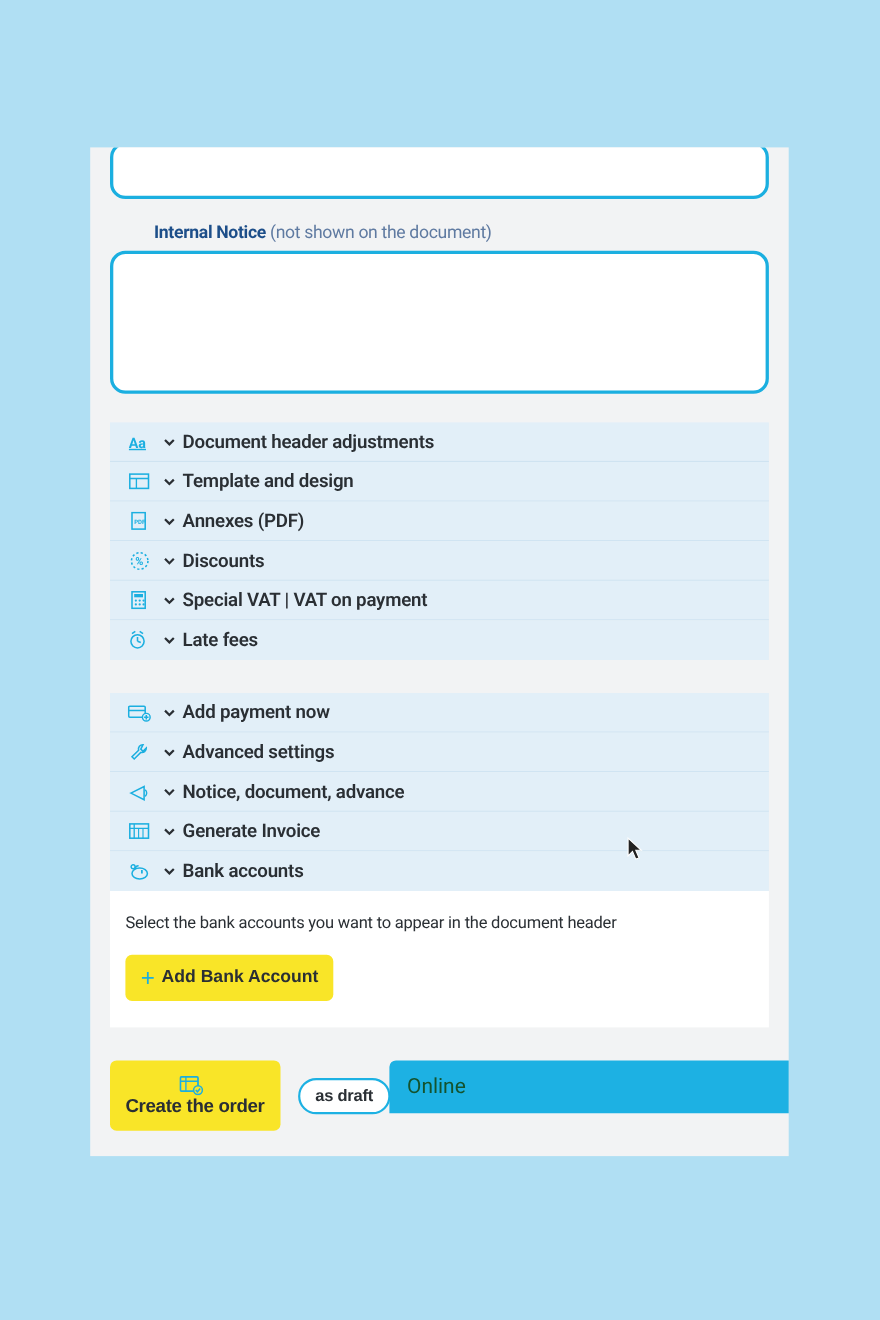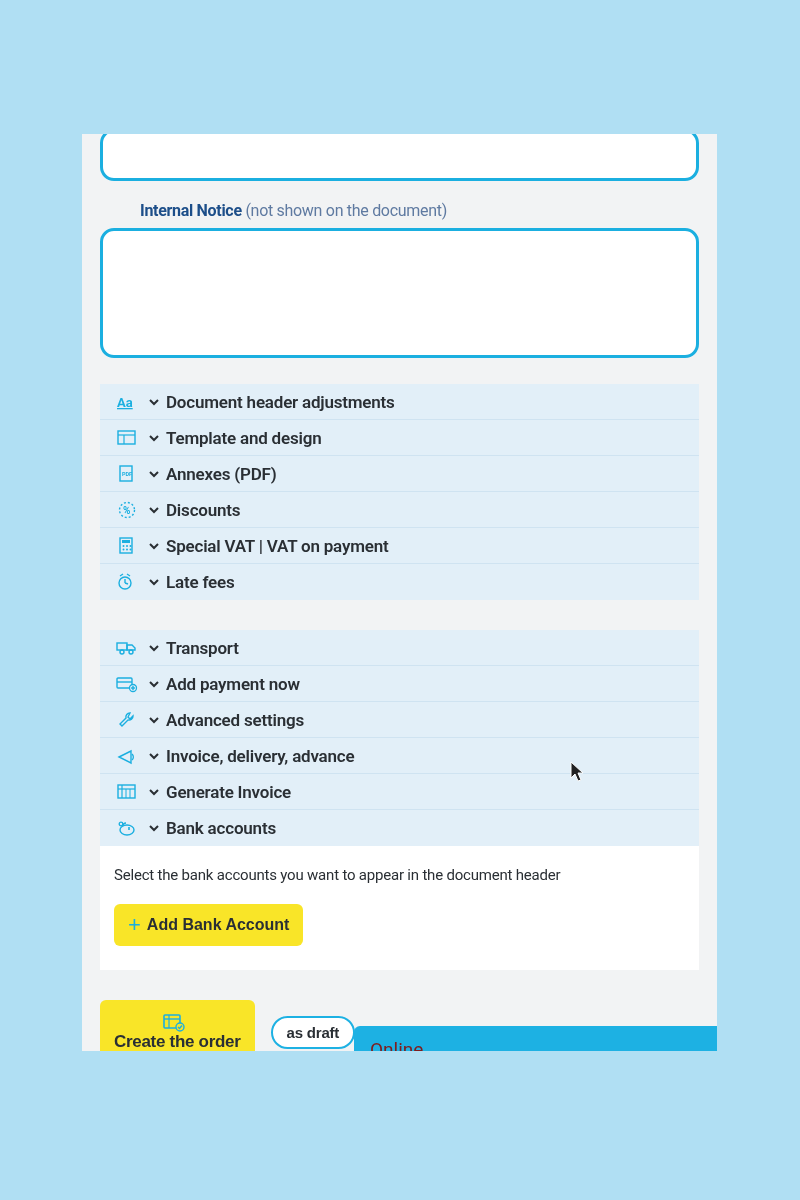--- a/index.html
+++ b/index.html
@@ -157,26 +157,25 @@
   letter-spacing: -0.2px;
   cursor: pointer;
 }
 .online-banner {
   position: absolute;
   left: 254px;
   top: 0;
   height: 48px;
   width: 400px;
   background: #1db1e3;
-  color: #7f1d1d;
+  color: #14532d;
   font-size: 19px;
   padding: 12px 16px;
   border-radius: 6px 6px 0 0;
   font-weight: 400;
-  margin-top: 26px;
 }
 .cursor {
   position: absolute;
   left: 488px;
   top: 627px;
   pointer-events: none;
 }
 svg { display: block; }
 </style>
 </head>
@@ -287,36 +286,20 @@
                 <path d="M2 4 L6 8 L10 4" fill="none" stroke="#2a2f34" stroke-width="2"></path>
               </svg>
             </span>
             <span class="acc-label">Late fees</span>
           </div>
         </div>
         <div class="accordion-group">
           <div class="acc-row">
             <span class="acc-icon">
               <svg width="22" height="18" viewBox="0 0 22 18">
-                <rect x="1" y="4" width="10" height="7" fill="none" stroke="#1bafe0" stroke-width="1.4"></rect>
-                <path d="M11 6 h5 l3 3 v2 h-8 z" fill="none" stroke="#1bafe0" stroke-width="1.4"></path>
-                <circle cx="6" cy="13" r="2" fill="none" stroke="#1bafe0" stroke-width="1.4"></circle>
-                <circle cx="15" cy="13" r="2" fill="none" stroke="#1bafe0" stroke-width="1.4"></circle>
-              </svg>
-            </span>
-            <span class="acc-chevron">
-              <svg width="12" height="12" viewBox="0 0 12 12">
-                <path d="M2 4 L6 8 L10 4" fill="none" stroke="#2a2f34" stroke-width="2"></path>
-              </svg>
-            </span>
-            <span class="acc-label">Transport</span>
-          </div>
-          <div class="acc-row">
-            <span class="acc-icon">
-              <svg width="22" height="18" viewBox="0 0 22 18">
                 <rect x="1" y="3" width="15" height="10" rx="1" fill="none" stroke="#1bafe0" stroke-width="1.4"></rect>
                 <line x1="1" y1="7" x2="16" y2="7" stroke="#1bafe0" stroke-width="1.4"></line>
                 <circle cx="17" cy="13" r="3.5" fill="#e2eff8" stroke="#1bafe0" stroke-width="1.3"></circle>
                 <line x1="17" y1="11" x2="17" y2="15" stroke="#1bafe0" stroke-width="1.4"></line>
                 <line x1="15" y1="13" x2="19" y2="13" stroke="#1bafe0" stroke-width="1.4"></line>
               </svg>
             </span>
             <span class="acc-chevron">
               <svg width="12" height="12" viewBox="0 0 12 12">
                 <path d="M2 4 L6 8 L10 4" fill="none" stroke="#2a2f34" stroke-width="2"></path>
@@ -342,21 +325,21 @@
               <svg width="20" height="18" viewBox="0 0 20 18">
                 <path d="M2 10 L14 4 L14 16 Z" fill="none" stroke="#1bafe0" stroke-width="1.4"></path>
                 <path d="M15 7 a4 4 0 0 1 0 6" fill="none" stroke="#1bafe0" stroke-width="1.3"></path>
               </svg>
             </span>
             <span class="acc-chevron">
               <svg width="12" height="12" viewBox="0 0 12 12">
                 <path d="M2 4 L6 8 L10 4" fill="none" stroke="#2a2f34" stroke-width="2"></path>
               </svg>
             </span>
-            <span class="acc-label">Invoice, delivery, advance</span>
+            <span class="acc-label">Notice, document, advance</span>
           </div>
           <div class="acc-row">
             <span class="acc-icon">
               <svg width="20" height="18" viewBox="0 0 20 18">
                 <rect x="1" y="2" width="17" height="13" fill="none" stroke="#1bafe0" stroke-width="1.4"></rect>
                 <line x1="1" y1="6" x2="18" y2="6" stroke="#1bafe0" stroke-width="1.2"></line>
                 <line x1="5" y1="2" x2="5" y2="15" stroke="#1bafe0" stroke-width="1.2"></line>
                 <line x1="9" y1="6" x2="9" y2="15" stroke="#1bafe0" stroke-width="1"></line>
                 <line x1="13" y1="6" x2="13" y2="15" stroke="#1bafe0" stroke-width="1"></line>
               </svg>

